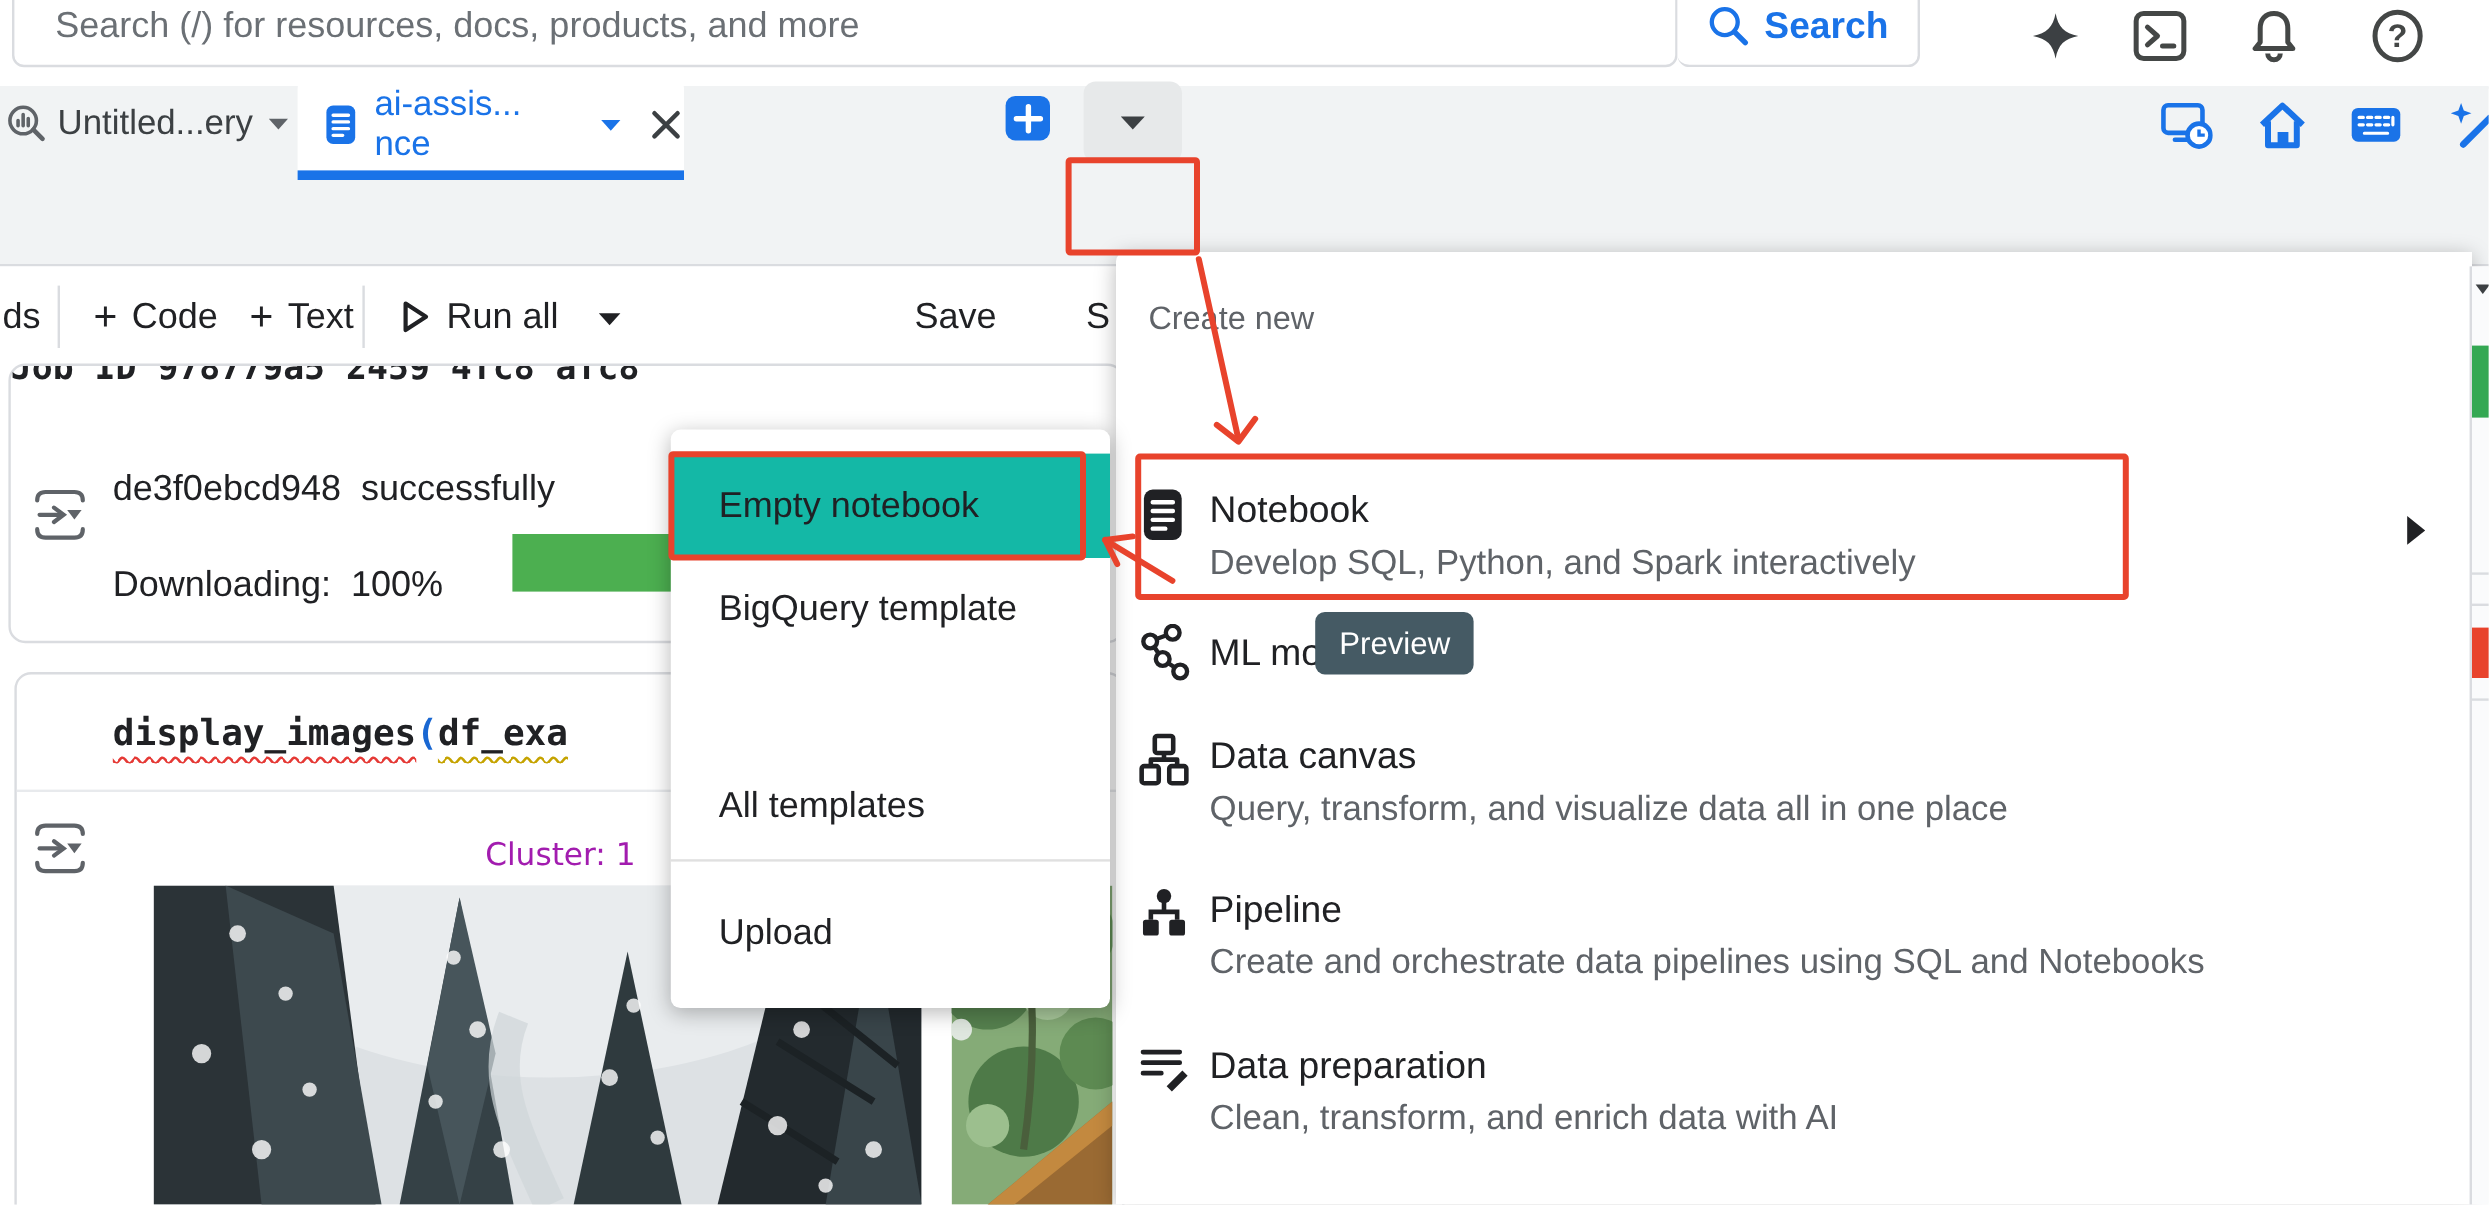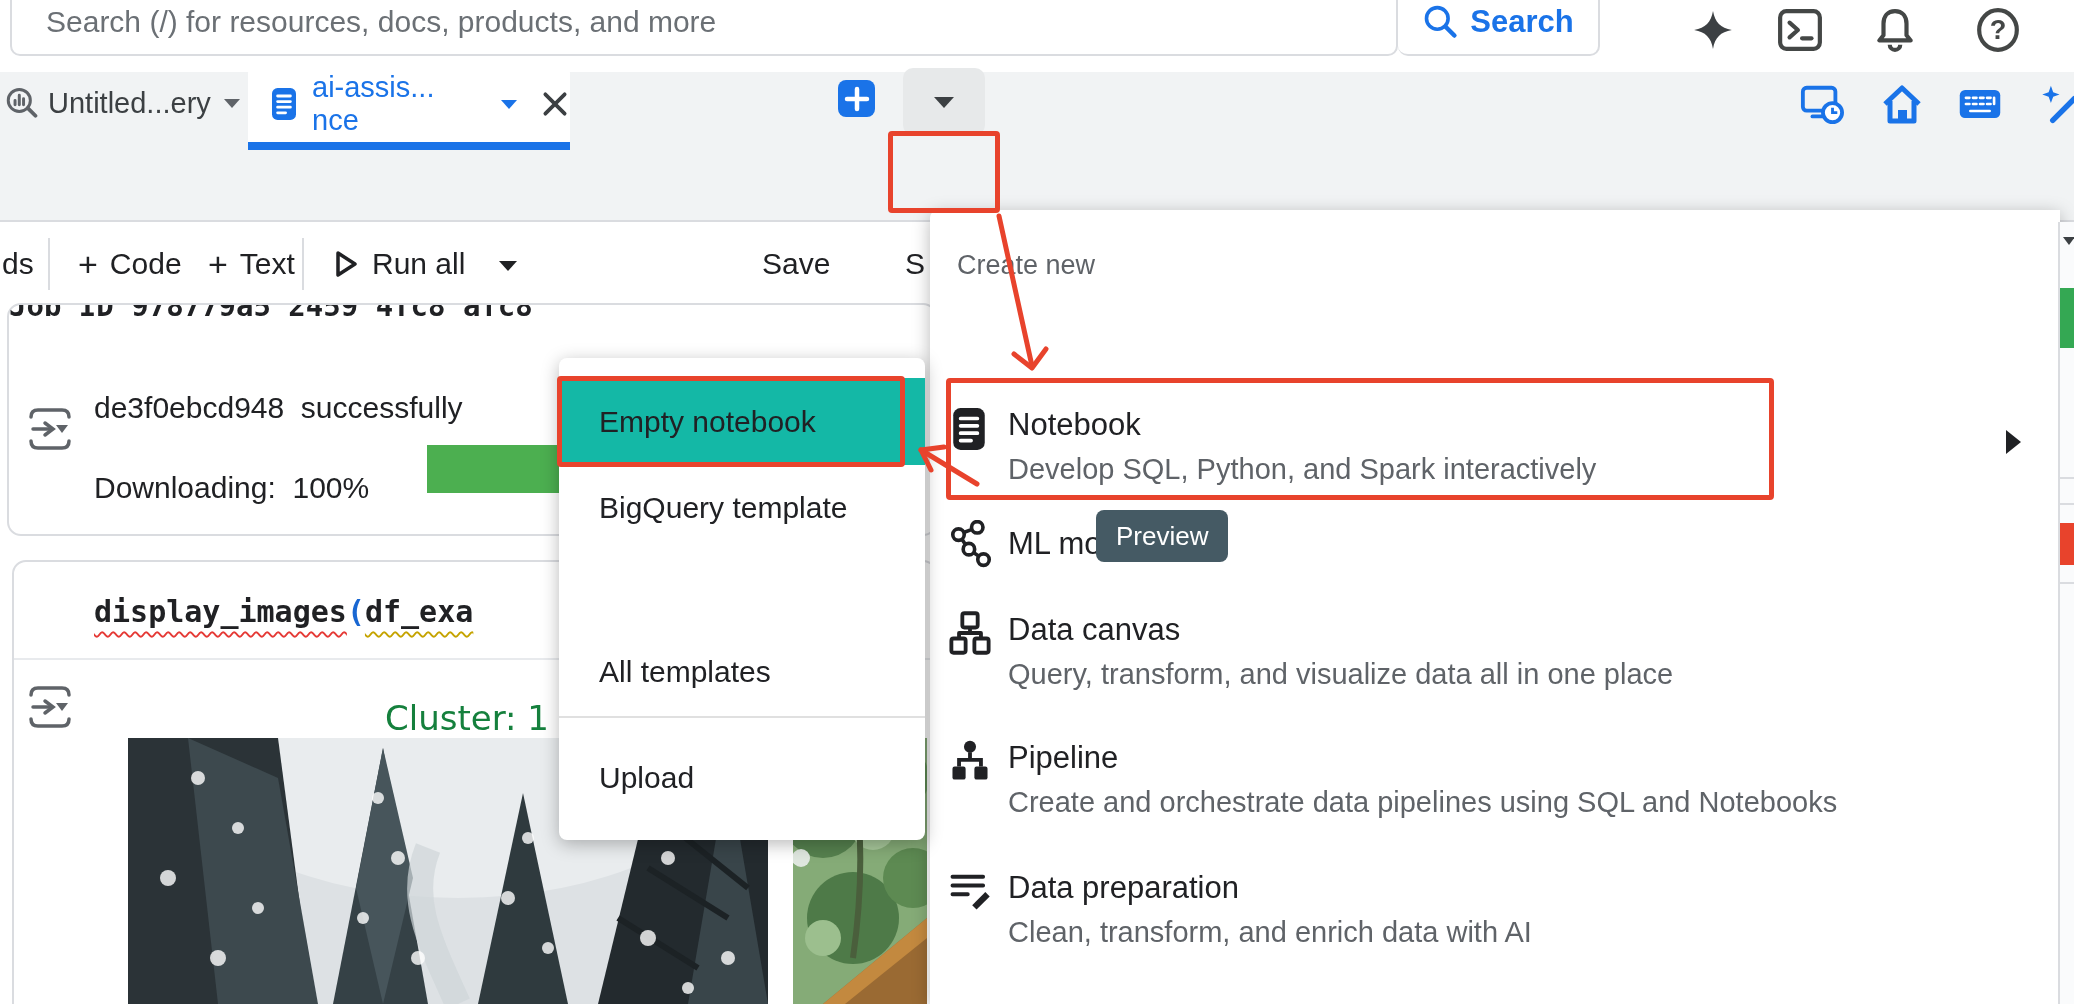--- a/index.html
+++ b/index.html
@@ -36,21 +36,21 @@
   
   .cell{background:#fff;border:2px solid #dadce0;border-radius:14px;box-sizing:border-box;}
   .clip-line{left:85px;top:2px;width:560px;height:38px;overflow:hidden;}
   .clip-line span{display:block;margin-top:-16px;font-family:"DejaVu Sans Mono",monospace;font-size:29px;font-weight:bold;white-space:pre;}
   .out-line{font-size:30px;color:#202124;white-space:pre;}
   .pbar{background:#4caf50;}
   .code-line{font-family:"DejaVu Sans Mono",monospace;font-size:30px;font-weight:bold;white-space:pre;cursor:text;}
   .wavy-red{text-decoration:underline wavy #e53935 2px;text-underline-offset:9px;}
   .wavy-yellow{text-decoration:underline wavy #c5a300 2px;text-underline-offset:9px;margin-top:20px;}
   .paren-blue{color:#1967d2;}
-  .cluster{font-family:"DejaVu Sans",sans-serif;font-size:34px;color:#15803d;}
+  .cluster{font-family:"DejaVu Sans",sans-serif;font-size:26px;color:#a21caf;}
   
   .menu{left:930px;top:210px;width:1130px;height:794px;background:#fff;border-radius:8px 0 0 0;
         box-shadow:0 4px 18px rgba(0,0,0,.28);z-index:20;}
   .menu-header{left:27px;top:40px;font-size:27px;color:#5f6368;font-weight:500;}
   .menu-row{left:0;width:1130px;cursor:pointer;}
   .menu-icon{position:absolute;left:18px;top:0;width:46px;height:46px;color:#202124;}
   .menu-title{position:absolute;left:78px;top:2px;font-size:31px;color:#202124;}
   .menu-desc{position:absolute;left:78px;top:48px;font-size:29px;color:#5f6368;white-space:nowrap;}
   .badge{position:absolute;left:166px;top:-10px;height:52px;padding:0 20px;background:#455a64;border-radius:8px;
          display:flex;align-items:center;color:#fff;font-size:26px;}

